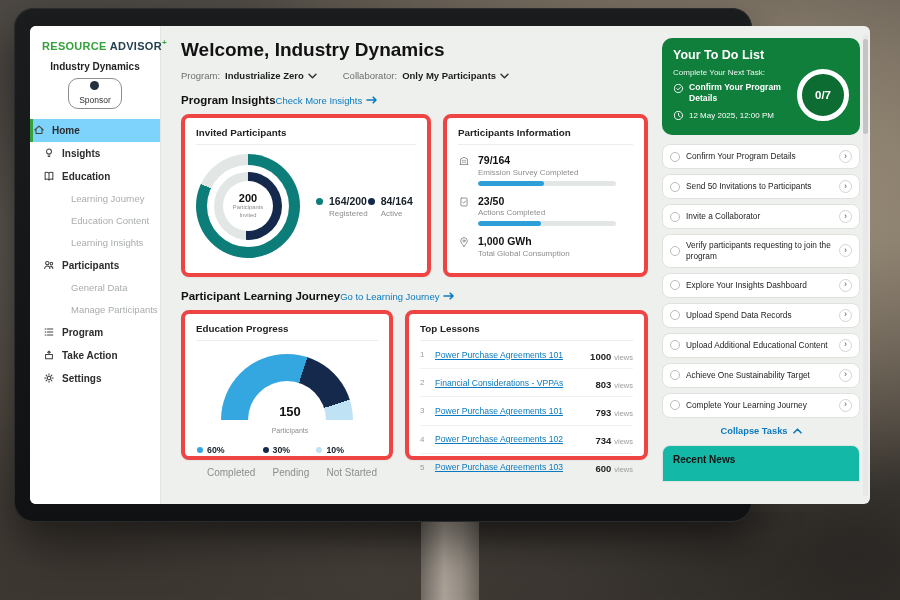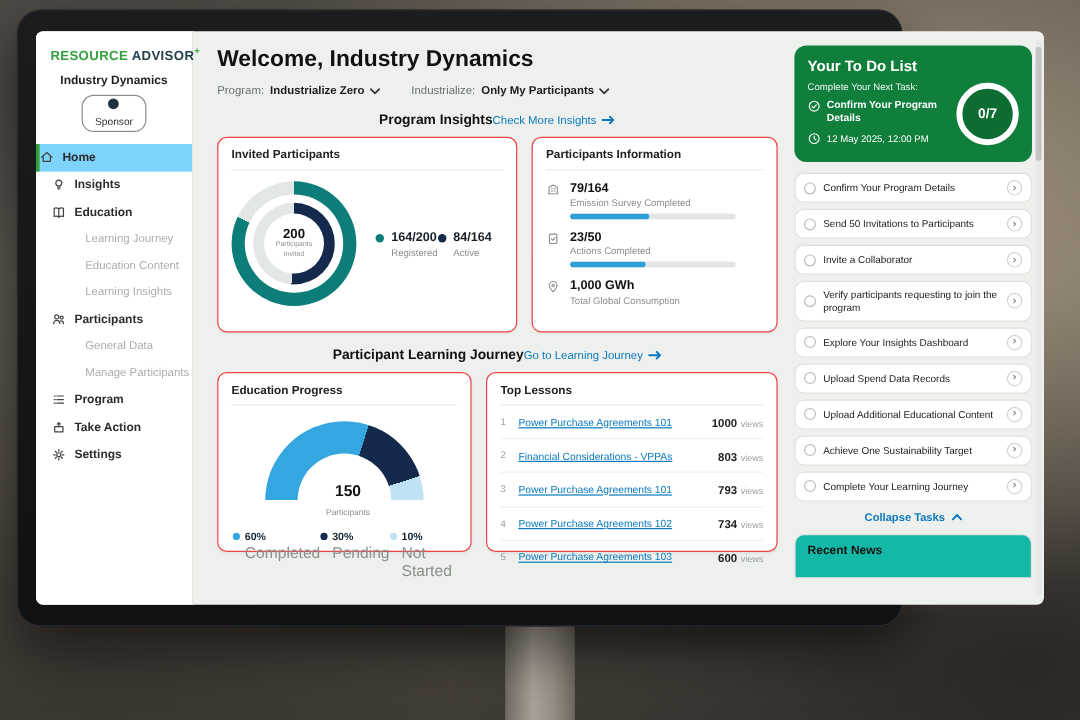--- a/index.html
+++ b/index.html
@@ -57,25 +57,25 @@
   .nav-item svg { width:12px; height:12px; flex-shrink:0; }
   .nav-item.active { background:#7dd3fc; border-left:3px solid var(--brand); padding-left:0;text-align:right; }
   .nav-item.sub { padding-left:41px; color:#a9aea9; font-weight:normal; font-size:9.5px; height:22px; }
   
   .main { flex:1; padding:13px 12px 0 20px; min-width:0; }
   .welcome { font-size:19px; font-weight:bold; color:#121212; }
   .filters { display:flex; gap:26px; margin-top:9px; font-size:9.5px; color:#6b6f6b; align-items:center; }
   .filter { display:flex; align-items:center; cursor:pointer; }
   .filter b { color:#1c1c1c; margin-left:5px; }
   .filter svg { margin-left:4px; }
-  .sec { display:flex; justify-content:center; align-items:center; margin-top:13px; }
+  .sec { display:flex; justify-content:flex-start; align-items:center; margin-top:13px; }
   .sec h2 { font-size:11.5px; color:#111; }
   .seclink { font-size:9.5px; font-weight:normal; color:var(--link); cursor:pointer; display:flex; align-items:center; gap:4px; }
   .cards { display:flex; gap:12px; margin-top:8px; }
-  .card { background:#fff; border:1px solid #ef4444; border-radius:8px; padding:9px 11px;
+  .card { background:#fff; border:4px solid #ef4444; border-radius:8px; padding:9px 11px;
     box-shadow:0 1px 2px rgba(0,0,0,.05); }
   .card h3 { font-size:9.8px; color:#222; padding-bottom:6px; border-bottom:1px solid #ececec; font-weight:bold; }
   
   #invited { width:250px; height:163px; }
   .inv-body { display:flex; align-items:center; gap:16px; margin-top:9px; }
   .donut { width:104px; height:104px; border-radius:50%;
     background:conic-gradient(var(--teal) calc(var(--p)*1%), var(--track) 0);
     display:flex; align-items:center; justify-content:center; }
   .hole1 { width:82px; height:82px; background:#fff; border-radius:50%; display:flex; align-items:center; justify-content:center; }
   .ring2 { width:68px; height:68px; border-radius:50%;
@@ -111,21 +111,21 @@
       transparent 180deg); }
   .gauge-hole { position:absolute; width:78px; height:39px; left:27px; bottom:0;
     background:#fff; border-radius:78px 78px 0 0; }
   .gauge-c { position:absolute; left:6px; right:0; bottom:-17px; text-align:center; }
   .gauge-c b { font-size:13px; color:#111; display:block; }
   .gauge-c span { font-size:7px; color:#8b8f8b; }
   .legend-h { display:flex; justify-content:space-between; margin-top:25px; padding:0 1px; }
   .lh { display:flex; gap:4px; align-items:flex-start; }
   .lh .dot { width:6px; height:6px; border-radius:50%; margin-top:2px; flex-shrink:0; }
   .lh b { font-size:8.8px; color:#15202b; display:block; }
-  .lh small { font-size:13px; color:#8b8f8b; font-weight:normal; display:block; margin-top:1px; }
+  .lh small { font-size:10px; color:#8b8f8b; font-weight:normal; display:block; margin-top:12px; }
   
   #toplessons { flex:1; height:150px; }
   .lesson { display:flex; align-items:center; gap:7px; padding:4.6px 0; border-bottom:1px solid #f1f1f1; }
   .lesson:last-child { border-bottom:none; }
   .lesson .rk { font-size:8px; color:#9a9e9a; width:8px; }
   .lesson a { font-size:8.6px; color:var(--link); text-decoration:underline; flex:1; cursor:pointer; }
   .lesson .vw b { font-size:9.5px; color:#222; }
   .lesson .vw span { font-size:7.5px; color:#9a9e9a; margin-left:3px; }
   
   .todo-col { width:210px; padding:12px 10px 0 2px; flex-shrink:0; }
@@ -250,21 +250,21 @@
 
       <div class="filters">
         <div class="filter">
           <span>Program:</span>
           <b>Industrialize Zero</b>
           <svg class="caret" width="9" height="6" viewBox="0 0 9 6">
               <path d="M1 1.2 4.5 4.8 8 1.2"></path>
             </svg>
         </div>
         <div class="filter">
-          <span>Industrialize:</span>
+          <span>Collaborator:</span>
           <b>Only My Participants</b>
           <svg class="caret" width="9" height="6" viewBox="0 0 9 6">
               <path d="M1 1.2 4.5 4.8 8 1.2"></path>
             </svg>
         </div>
       </div>
 
       <div class="sec">
         <h2>Program Insights</h2>
         <div class="seclink">

